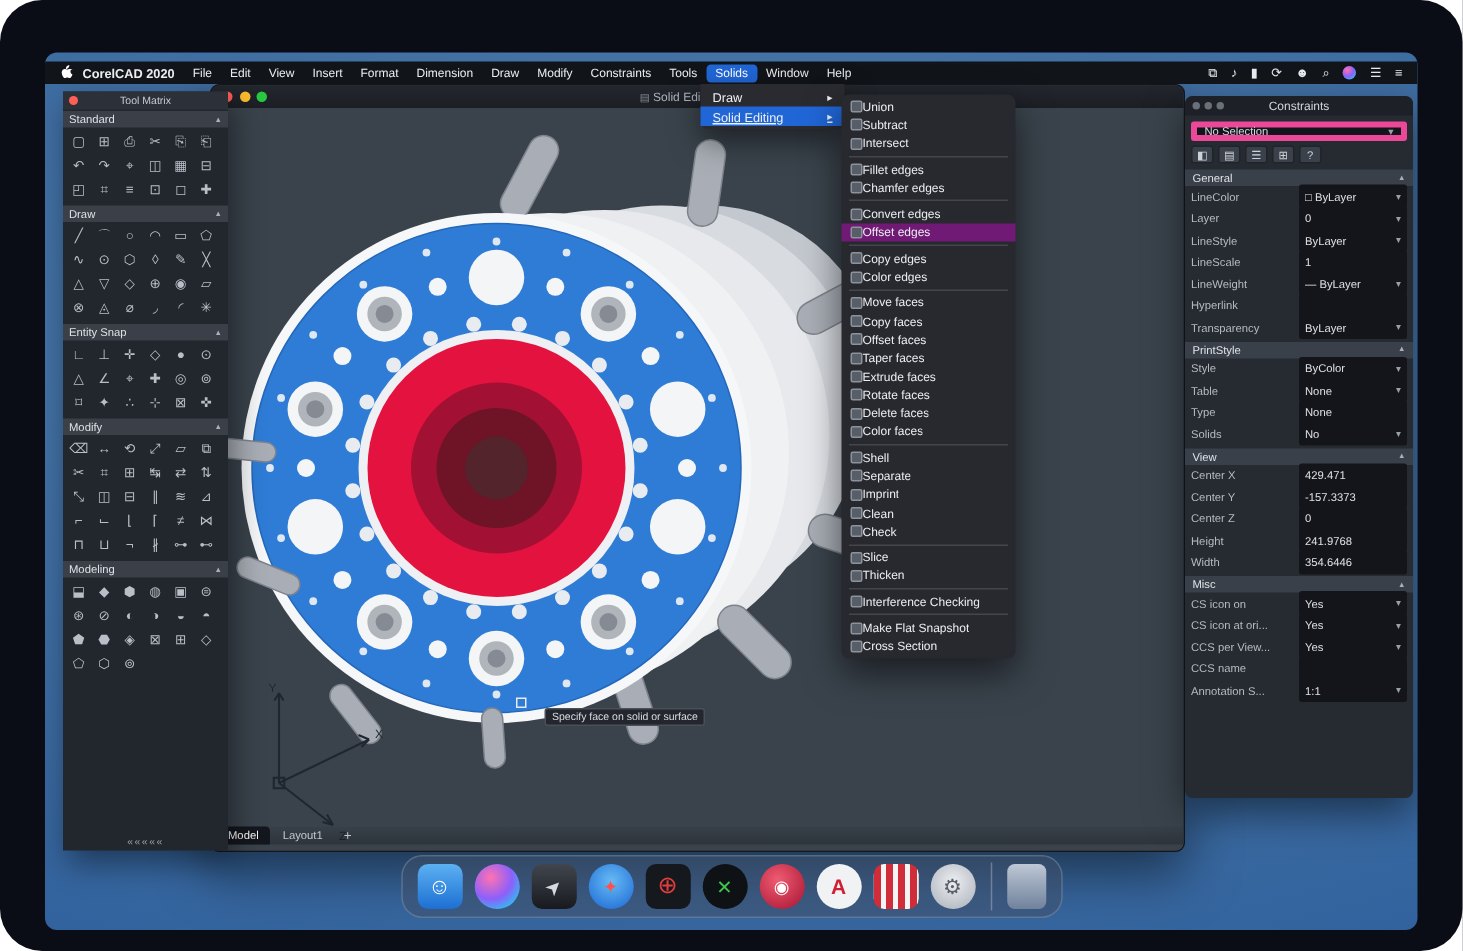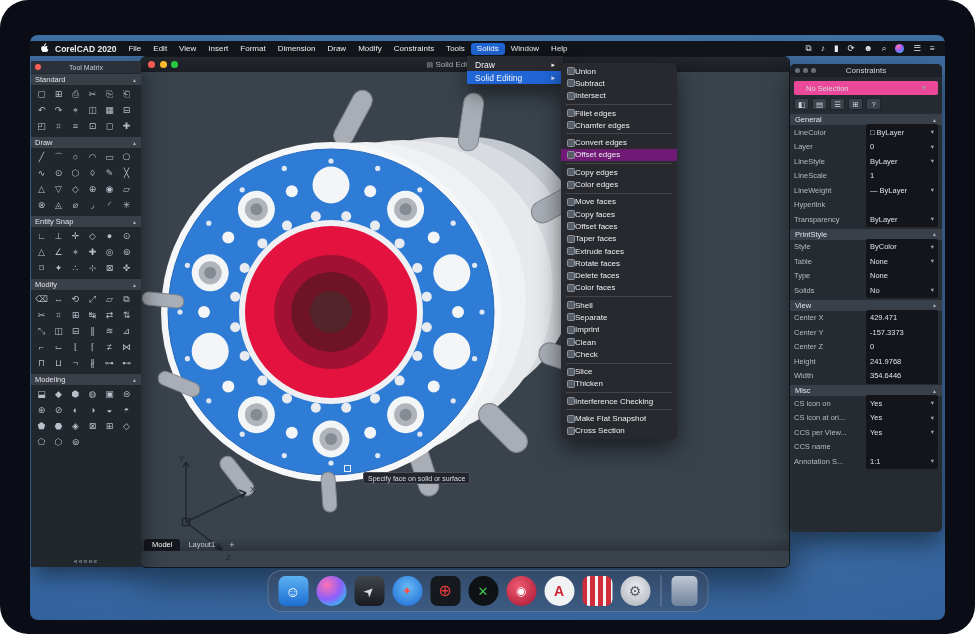--- a/index.html
+++ b/index.html
@@ -16,21 +16,21 @@
   .mb-app{font-weight:bold;margin-right:6px;white-space:nowrap;font-size:8.5px;}
   .mb-items{display:flex;align-items:flex-end;}
   .mb-item{padding:1.5px 6px;border-radius:3px;white-space:nowrap;}
   .mb-item.active{background:#2066d6;color:#fff;}
   .mb-right{margin-left:auto;display:flex;gap:9px;align-items:center;font-size:8.5px;color:#e8eaee;}
   .mb-ico{line-height:1;}
   .mb-ico.siri{width:9px;height:9px;border-radius:50%;
     background:radial-gradient(circle at 35% 30%,#ff72b1,#8d5ffb 50%,#27c7ef 85%);}
 
   
-  .toolmatrix{position:absolute;left:1px;top:26px;width:110px;height:506px;background:#22262d;
+  .toolmatrix{position:absolute;left:12px;top:26px;width:110px;height:506px;background:#22262d;
     box-shadow:3px 8px 20px rgba(0,0,0,.45);z-index:5;}
   .tm-head{height:12px;background:#2c3038;display:flex;align-items:center;position:relative;}
   .tm-close{width:6px;height:6px;border-radius:50%;background:#ff5f57;margin-left:4px;}
   .tm-title{position:absolute;left:0;right:0;text-align:center;font-size:7px;color:#c6cbd2;}
   .tm-sec-h{height:11px;background:#3a3f48;color:#dfe2e7;font-size:7.5px;display:flex;align-items:center;
     padding:0 4px;margin-top:1px;}
   .tm-sec-h::after{content:"▲";margin-left:auto;font-size:5px;color:#aab0b8;}
   .tm-grid{display:flex;flex-wrap:wrap;padding:1px 0 2px 2px;}
   .tm-ico{width:17px;height:16px;display:flex;align-items:center;justify-content:center;
     font-size:9px;color:#b9bfc8;}
@@ -48,50 +48,50 @@
   .title{position:absolute;left:0;right:0;text-align:center;font-size:8px;color:#aeb3bb;}
   .doc-ico{font-style:normal;font-size:7px;color:#8d939c;}
   .canvas{position:absolute;top:15px;left:0;right:0;bottom:0;background:#3a434c;
     border-radius:0 0 5px 5px;overflow:hidden;}
   #model-svg,.axis{position:absolute;}
   #model-svg{left:0;top:0;}
   .axis{left:5px;top:378px;}
   .pickbox{position:absolute;left:203px;top:393px;width:7px;height:7px;border:1px solid #e8ebef;}
   .tooltip{position:absolute;left:222px;top:400px;background:#23262d;border:1px solid #4a4f58;
     color:#d9dce2;font-size:7px;padding:1.5px 4px;border-radius:2px;white-space:nowrap;}
-  .tabstrip{position:absolute;left:0;right:0;bottom:16px;height:12px;display:flex;align-items:flex-end;
+  .tabstrip{position:absolute;left:0;right:0;bottom:4px;height:12px;display:flex;align-items:flex-end;
     padding-left:3px;background:linear-gradient(rgba(0,0,0,.05),rgba(0,0,0,.22));}
   .tab{font-size:7.5px;color:#c3c8d0;padding:1px 8px 2px;border-radius:3px 3px 0 0;}
   .tab.active{background:#14171d;color:#fff;}
   .tab-plus{font-size:9px;color:#c3c8d0;padding:0 6px 1px;}
 
   
   .menu-dd{position:absolute;left:440px;top:21px;width:96px;background:#2a2b30;
     border-radius:0 0 5px 5px;padding:2px 0;box-shadow:0 8px 20px rgba(0,0,0,.5);
     z-index:40;font-size:8.5px;color:#f0f1f3;}
   .dd-item{display:flex;align-items:center;height:13px;padding:0 8px;}
-  .dd-item.active{background:#2066d6;}
+  .dd-item.active{background:#2066d6;text-decoration:underline;}
   .dd-arrow{margin-left:auto;font-size:7px;}
   .submenu{position:absolute;left:536px;top:28px;width:116px;background:#28292e;border-radius:5px;
     padding:2px 0;box-shadow:0 10px 24px rgba(0,0,0,.55);z-index:41;font-size:8px;color:#eceef1;}
   .smi{display:flex;align-items:center;height:12.3px;padding:0 6px;gap:0;}
   .smi.active{background:#701a75;}
   .smi-ico{width:8px;height:8px;border:1px solid #8d939c;background:#585e67;border-radius:1.5px;flex:none;}
   .smi-label{white-space:nowrap;overflow:hidden;}
   .sm-sep{height:1px;background:#45464c;margin:2px 5px;}
 
   
   .props{position:absolute;left:760px;top:29px;width:152px;height:468px;background:#262a31;
     border-radius:5px;box-shadow:0 10px 26px rgba(0,0,0,.5);z-index:6;font-size:7.5px;overflow:hidden;}
   .pr-head{height:13px;background:#1d2026;display:flex;align-items:center;position:relative;
     border-radius:5px 5px 0 0;}
   .pr-dots{display:flex;gap:3px;padding-left:5px;z-index:2;}
   .pr-dots i{width:5px;height:5px;border-radius:50%;background:#6a707a;display:block;}
   .pr-title{position:absolute;left:0;right:0;text-align:center;color:#d2d6dc;font-size:8px;}
-  .pr-selector{margin:4px 4px 3px;height:13px;background:#13151a;border:7px solid #ec4899;border-radius:2px;
+  .pr-selector{margin:4px 4px 3px;height:13px;background:#13151a;border:4px solid #ec4899;border-radius:2px;
     display:flex;align-items:center;padding:0 5px;color:#d6dae0;}
   .pr-selector::after{content:"▾";margin-left:auto;color:#9aa0a9;font-size:7px;}
   .pr-btnrow{display:flex;gap:3px;margin:0 4px 4px;}
   .pr-btn{width:15px;height:12px;background:#3b414b;border:1px solid #20242b;border-radius:2px;
     color:#cdd2d9;font-size:7.5px;display:flex;align-items:center;justify-content:center;}
   .pr-sec-h{height:11px;background:#394049;color:#e0e3e8;display:flex;align-items:center;
     padding:0 5px;margin-top:2px;font-size:7.5px;}
   .pr-sec-h::after{content:"▲";margin-left:auto;font-size:5px;color:#aab0b8;}
   .prow{display:flex;align-items:center;height:14.5px;padding:0 4px;}
   .prow .pl{flex:1;color:#b6bbc3;white-space:nowrap;overflow:hidden;text-overflow:ellipsis;padding-right:3px;}

